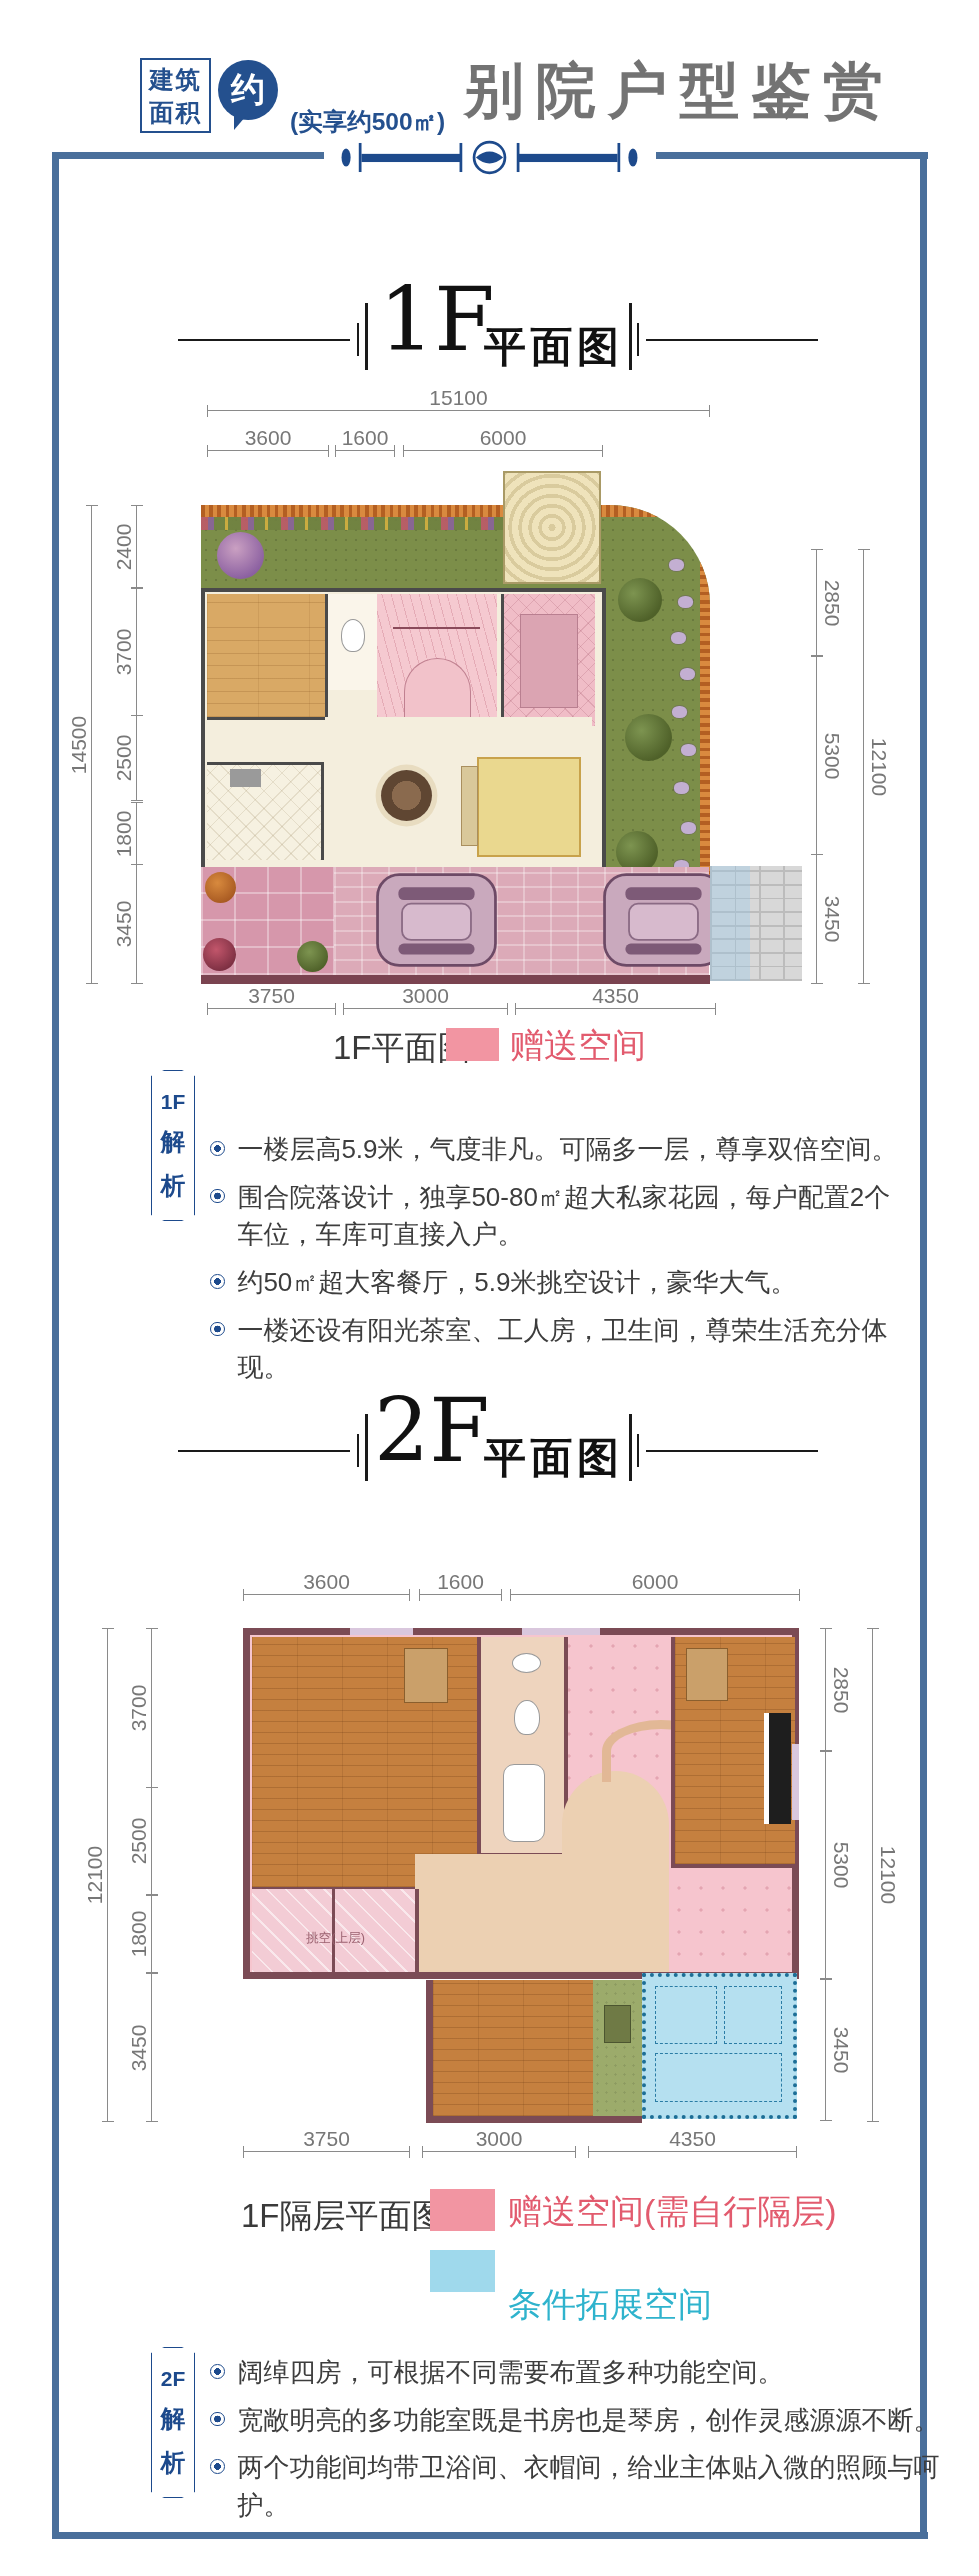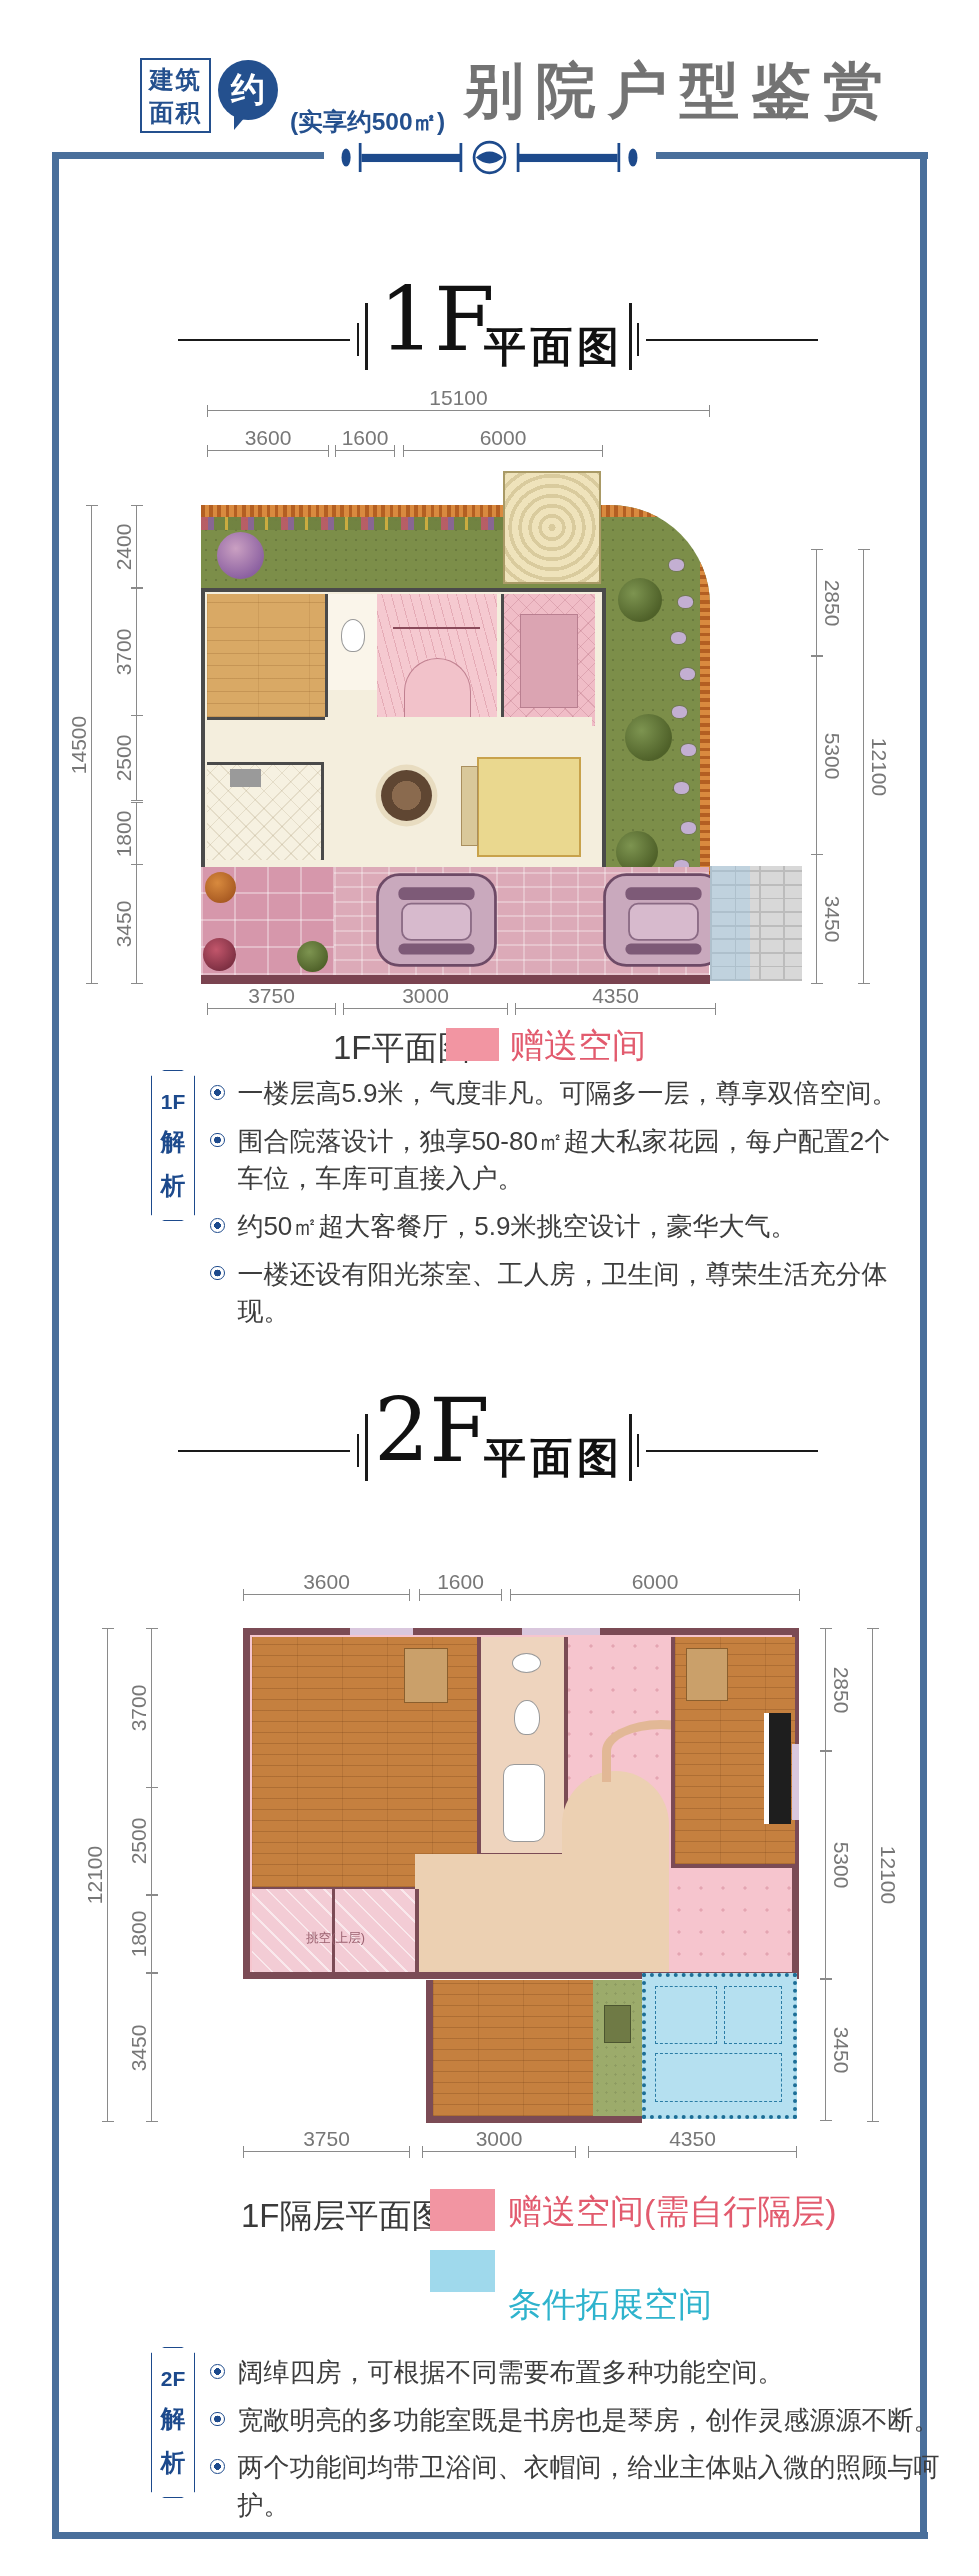--- a/index.html
+++ b/index.html
@@ -251,21 +251,21 @@
 
   <div class="abs legend-title" style="left:333px;top:1026px;">1F平面图</div>
   <span class="abs swatch" style="left:446px;top:1028px;width:53px;height:33px;background:#f295a2;"></span>
   <div class="abs legend-pink-text" style="left:510px;top:1023px;">赠送空间</div>
 
   <div class="abs tagbox" style="left:151px;top:1070px;width:42px;height:149px;">
     <span class="tag-num">1F</span>
     <span class="tag-ch">解</span>
     <span class="tag-ch">析</span>
   </div>
-  <div class="abs" style="left:210px;top:1075px;width:698px;">
+  <div class="abs" style="left:210px;top:1131px;width:698px;">
     <div class="brow">
         <span class="bico"></span>
         <span class="btxt">一楼层高5.9米，气度非凡。可隔多一层，尊享双倍空间。</span>
       </div>
     <div class="brow">
         <span class="bico"></span>
         <span class="btxt">围合院落设计，独享50-80㎡超大私家花园，每户配置2个车位，车库可直接入户。</span>
       </div>
     <div class="brow">
         <span class="bico"></span>

